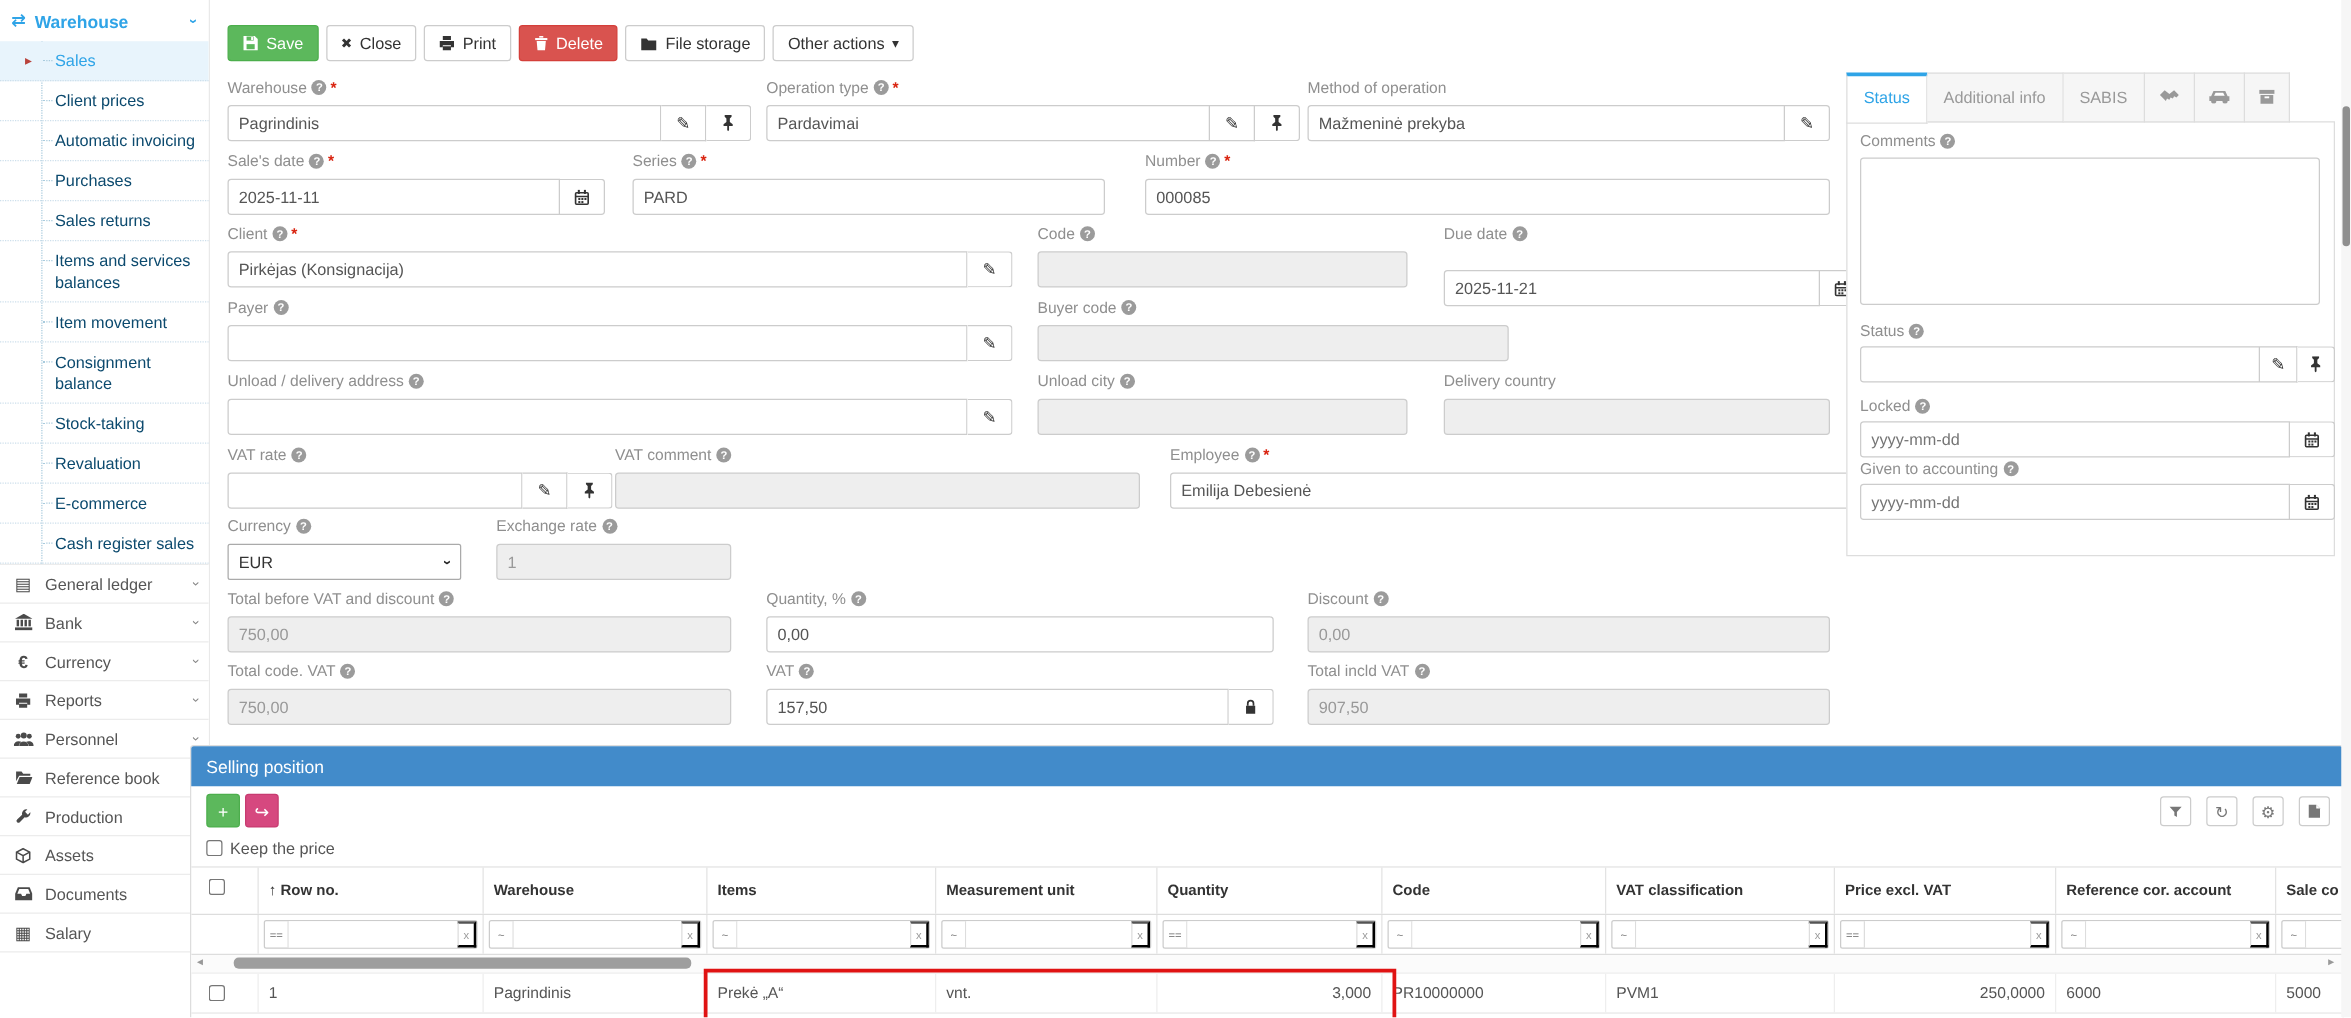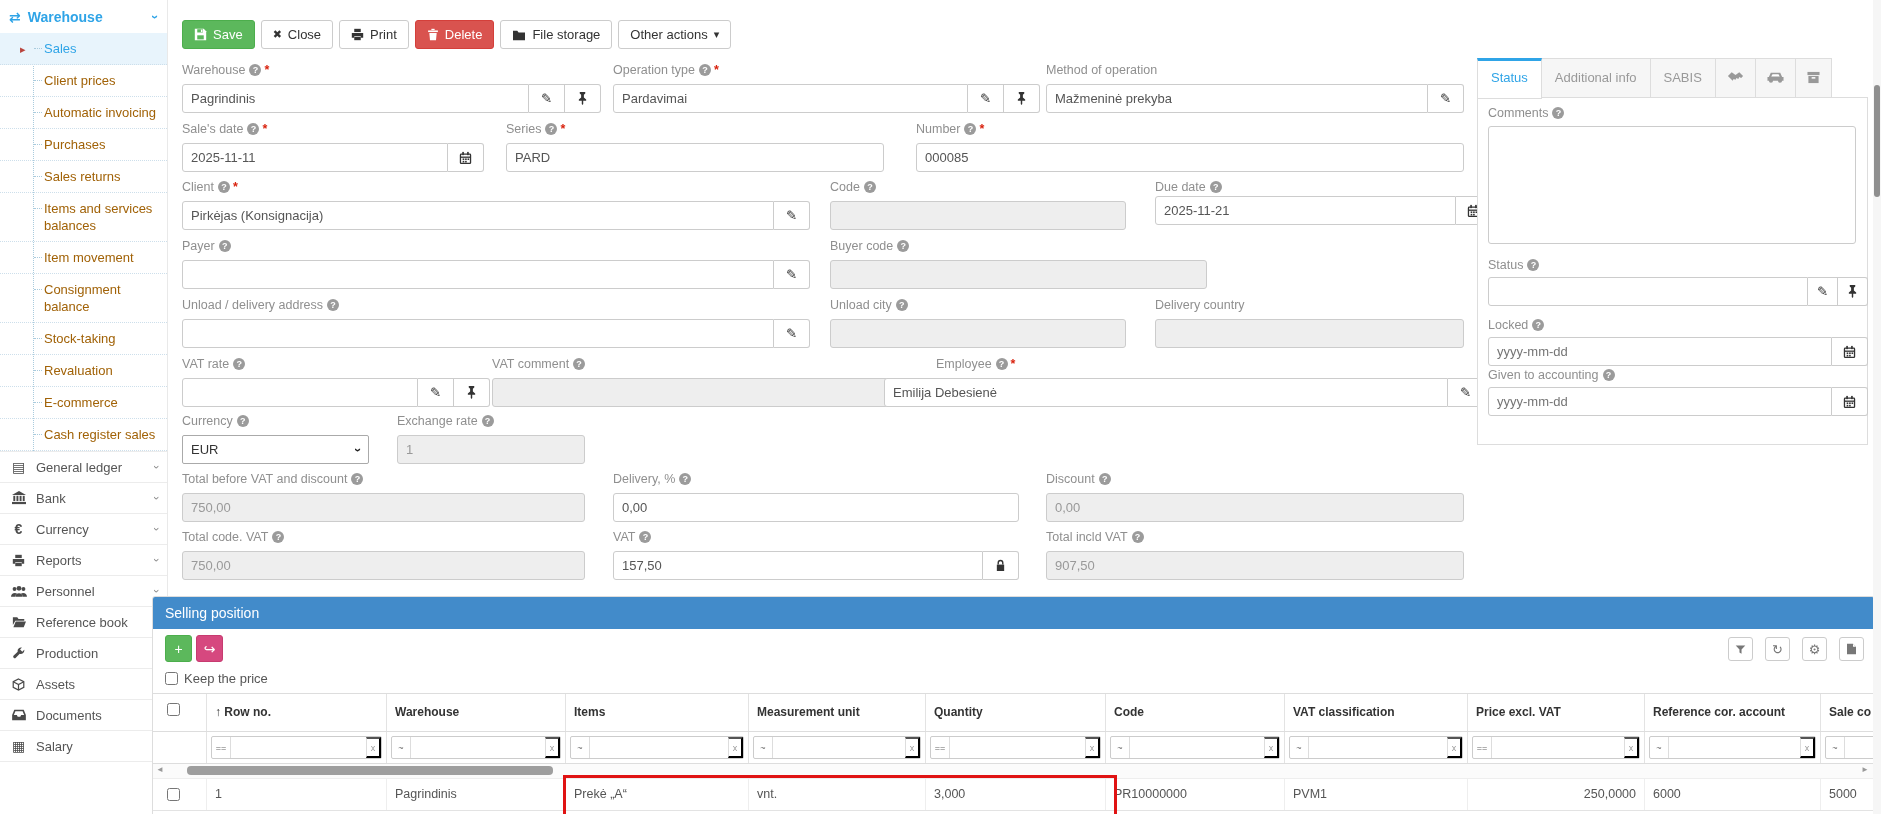--- a/index.html
+++ b/index.html
@@ -6,21 +6,21 @@
   .page{position:relative;width:1881px;height:814px;overflow:hidden;background:#fff;
         font-family:"Liberation Sans","DejaVu Sans",sans-serif;font-size:13px;color:#555;}
   
   .sidebar{position:absolute;left:0;top:0;width:168px;height:814px;background:#fff;
            border-right:1px solid #e9e9e9;box-sizing:border-box;overflow:hidden;}
   .sb-head{display:flex;align-items:center;height:33px;padding:0 10px 0 9px;color:#2fa4e7;
            font-weight:bold;font-size:14px;gap:7px;cursor:pointer;}
   .sb-head .chev{margin-left:auto;transform:rotate(90deg);font-size:12px;}
   .sb-list{margin:0;padding:0;list-style:none;position:relative;}
   .sb-list::before{content:"";position:absolute;left:33px;top:0;bottom:0;border-left:1px dotted #a9cbdd;}
-  .sb-list li{position:relative;padding:7px 6px 7px 44px;font-size:13px;color:#a16207;
+  .sb-list li{position:relative;padding:7px 6px 7px 44px;font-size:13px;color:#0c4a6e;
               border-bottom:1px dotted #cddfeb;line-height:17px;cursor:pointer;}
   .sb-list li::before{content:"";position:absolute;left:34px;top:15px;width:8px;border-top:1px dotted #a9cbdd;}
   .sb-list li.active{background:#e8f4fc;color:#2fa4e7;}
   .sb-list li.active .caret{position:absolute;left:20px;top:8px;color:#b9433c;font-size:11px;}
   .sb-sec{display:flex;align-items:center;height:30px;padding:0 8px 0 10px;border-top:1px solid #ececec;
           color:#555;font-size:13px;gap:9px;cursor:pointer;background:#fff;}
   .sb-sec .ic{width:17px;display:flex;justify-content:center;align-items:center;color:#4a4a4a;font-size:14px;}
   .sb-sec .chev{margin-left:auto;color:#888;font-size:11px;transform:rotate(90deg);}
   
   .toolbar{position:absolute;left:182px;top:20px;display:flex;gap:6px;}
@@ -339,21 +339,21 @@
     <input class="inp" value="Pirkėjas (Konsignacija)" style="">
     <button class="abtn">
         <span>✎</span>
       </button>
   </div>
   <div class="lbl" style="left:830px;top:180px"><span>Code</span><span class="qm">?</span></div>
   <div class="grp" style="left:830px;top:201px;width:296px">
     <input class="inp dis" readonly="" value="" style="">
   </div>
   <div class="lbl" style="left:1155px;top:180px"><span>Due date</span><span class="qm">?</span></div>
-  <div class="grp" style="left:1155px;top:196px;width:337px">
+  <div class="grp" style="left:1155px;top:216px;width:337px">
     <input class="inp" value="2025-11-21" style="">
     <button class="abtn">
         <span>
           <svg width="13" height="14" viewBox="0 0 16 17">
             <g fill="none" stroke="#333" stroke-width="1.6">
               <rect x="1.8" y="3.8" width="12.4" height="11.4" rx="1"></rect>
               <path d="M1.8 7.5h12.4"></path>
             </g>
             <g fill="#333">
               <rect x="4" y="1" width="2" height="4"></rect>
@@ -409,21 +409,21 @@
             <path d="M3 0h6v1.5L7.5 3v3L10 8v1.5H6.8V13L6 14l-.8-1V9.5H2V8l2.5-2V3L3 1.5z"></path>
           </svg>
         </span>
       </button>
   </div>
   <div class="lbl" style="left:492px;top:357px"><span>VAT comment</span><span class="qm">?</span></div>
   <div class="grp" style="left:492px;top:378px;width:420px">
     <input class="inp dis" readonly="" value="" style="">
   </div>
   <div class="lbl" style="left:936px;top:357px"><span>Employee</span><span class="qm">?</span><span class="req">*</span></div>
-  <div class="grp" style="left:884px;top:378px;width:600px">
+  <div class="grp" style="left:936px;top:378px;width:600px">
     <input class="inp" value="Emilija Debesienė" style="">
     <button class="abtn">
         <span>✎</span>
       </button>
   </div>
 
   <div class="lbl" style="left:182px;top:414px"><span>Currency</span><span class="qm">?</span></div>
   <div class="grp" style="left:182px;top:435px;width:187px">
     <div class="selv">
         <span>EUR</span>
@@ -432,21 +432,21 @@
   </div>
   <div class="lbl" style="left:397px;top:414px"><span>Exchange rate</span><span class="qm">?</span></div>
   <div class="grp" style="left:397px;top:435px;width:188px">
     <input class="inp dis" readonly="" value="1" style="">
   </div>
 
   <div class="lbl" style="left:182px;top:472px"><span>Total before VAT and discount</span><span class="qm">?</span></div>
   <div class="grp" style="left:182px;top:493px;width:403px">
     <input class="inp dis" readonly="" value="750,00" style="">
   </div>
-  <div class="lbl" style="left:613px;top:472px"><span>Delivery, %</span><span class="qm">?</span></div>
+  <div class="lbl" style="left:613px;top:472px"><span>Quantity, %</span><span class="qm">?</span></div>
   <div class="grp" style="left:613px;top:493px;width:406px">
     <input class="inp" value="0,00" style="">
   </div>
   <div class="lbl" style="left:1046px;top:472px"><span>Discount</span><span class="qm">?</span></div>
   <div class="grp" style="left:1046px;top:493px;width:418px">
     <input class="inp dis" readonly="" value="0,00" style="">
   </div>
 
   <div class="lbl" style="left:182px;top:530px"><span>Total code. VAT</span><span class="qm">?</span></div>
   <div class="grp" style="left:182px;top:551px;width:403px">
@@ -680,21 +680,21 @@
         <span class="sarr" style="right:5px">►</span>
       </div>
       <div class="trow">
         <div class="td" style="width:54px;display:flex;align-items:center">
             <input type="checkbox" class="ck" style="margin-left: 6px;">
           </div>
         <div class="td" style="width:180px">1</div>
         <div class="td" style="width:179px">Pagrindinis</div>
         <div class="td" style="width:183px">Prekė „A“</div>
         <div class="td" style="width:177px">vnt.</div>
-        <div class="td" style="width:180px;text-align:left">3,000</div>
+        <div class="td" style="width:180px;text-align:right">3,000</div>
         <div class="td" style="width:179px">PR10000000</div>
         <div class="td" style="width:183px">PVM1</div>
         <div class="td" style="width:177px;text-align:right">250,0000</div>
         <div class="td" style="width:176px">6000</div>
         <div class="td" style="width:120px">5000</div>
       </div>
 
     </div>
     <div class="redbox"></div>
   </section>

